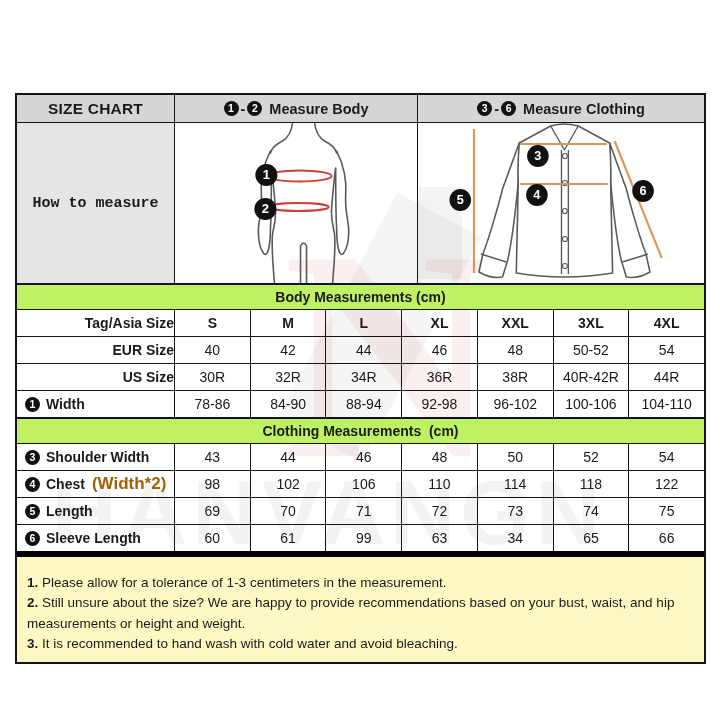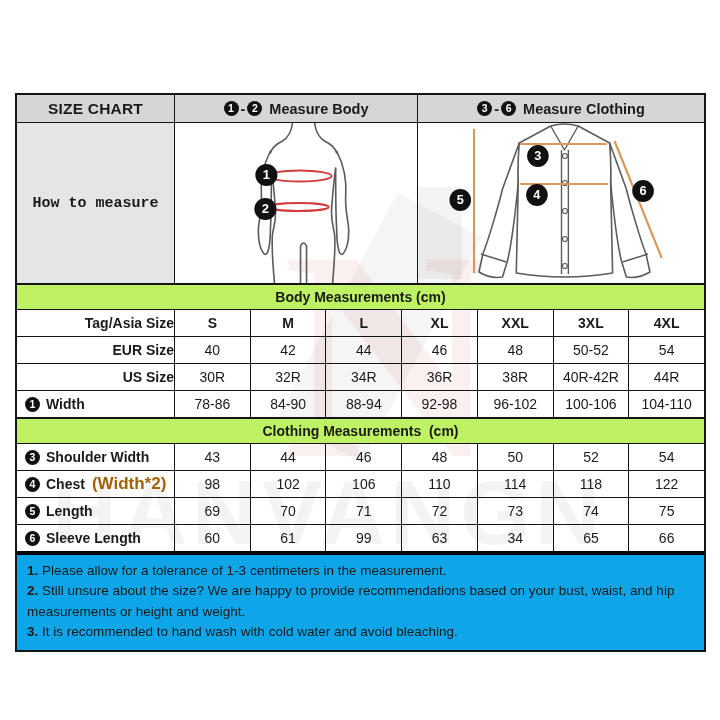--- a/index.html
+++ b/index.html
@@ -51,21 +51,21 @@
   .row-label.center .lbl-text{margin-left:0;}
   .suffix{color:#a16207;font-weight:bold;font-size:17px;margin-left:7px;}
   .val.bold{font-weight:bold;}
 
   .badge{
     display:inline-flex;align-items:center;justify-content:center;flex:0 0 auto;
     width:15px;height:15px;border-radius:50%;background:#111;color:#fff;
     font-size:10.5px;font-weight:bold;line-height:1;
   }
 
-  .notes{border-top:4px solid #000000;padding:6px 10px 8px 10px;background:#0ea5e9;}
+  .notes{border-top:6px solid #000000;padding:16px 10px 8px 10px;background:#fef9c3;}
   .note-line{font-size:13.5px;line-height:1.5;}
   .note-num{font-weight:bold;}
 
   svg{display:block;}
   .marker-text{fill:#fff;font-weight:bold;font-size:13px;font-family:"Liberation Sans",sans-serif;}
 </style>
 </head>
 <body>
 
 <div class="sheet">

